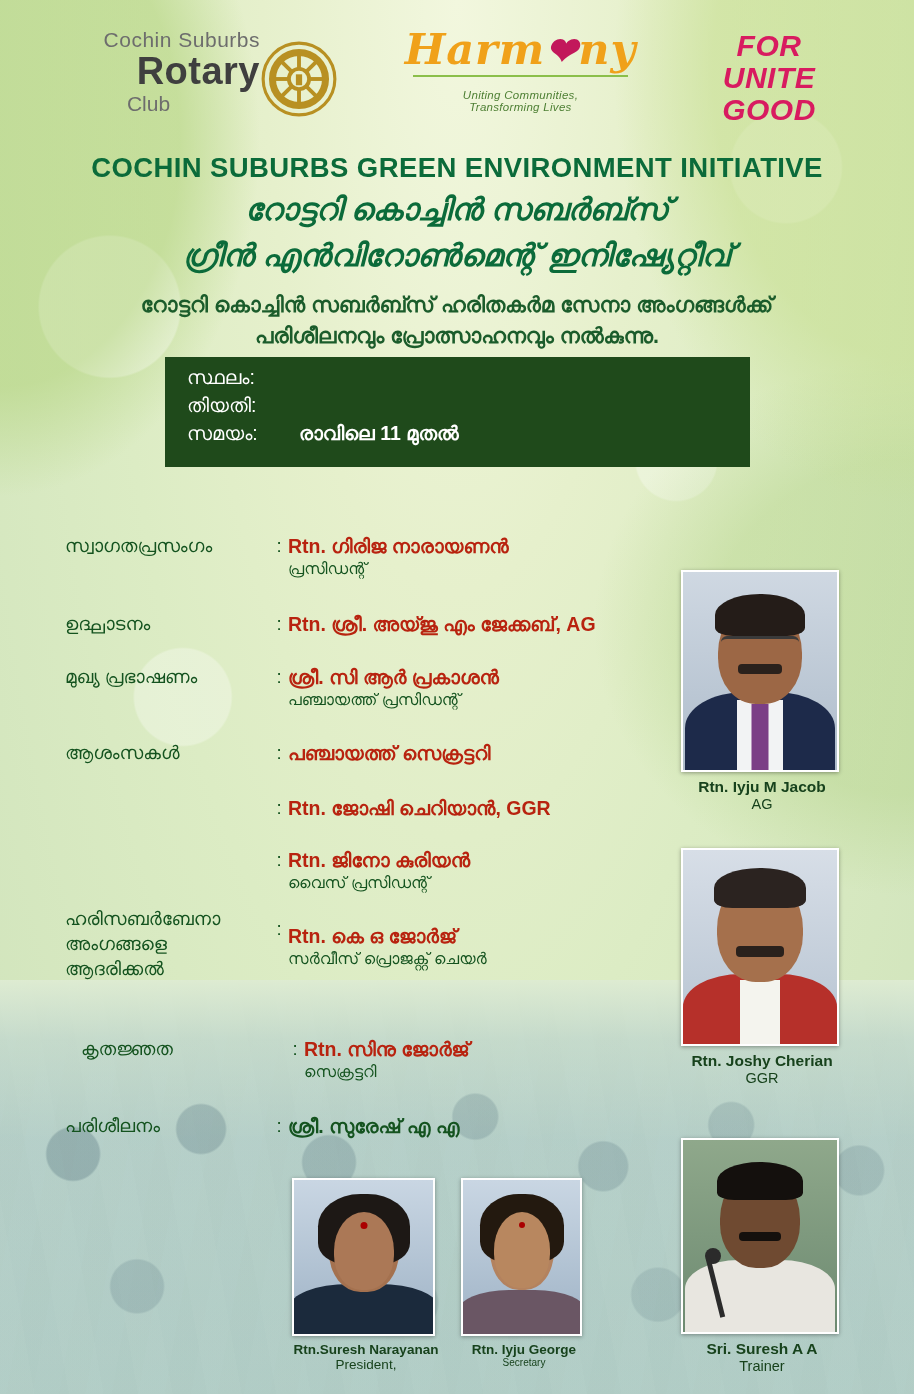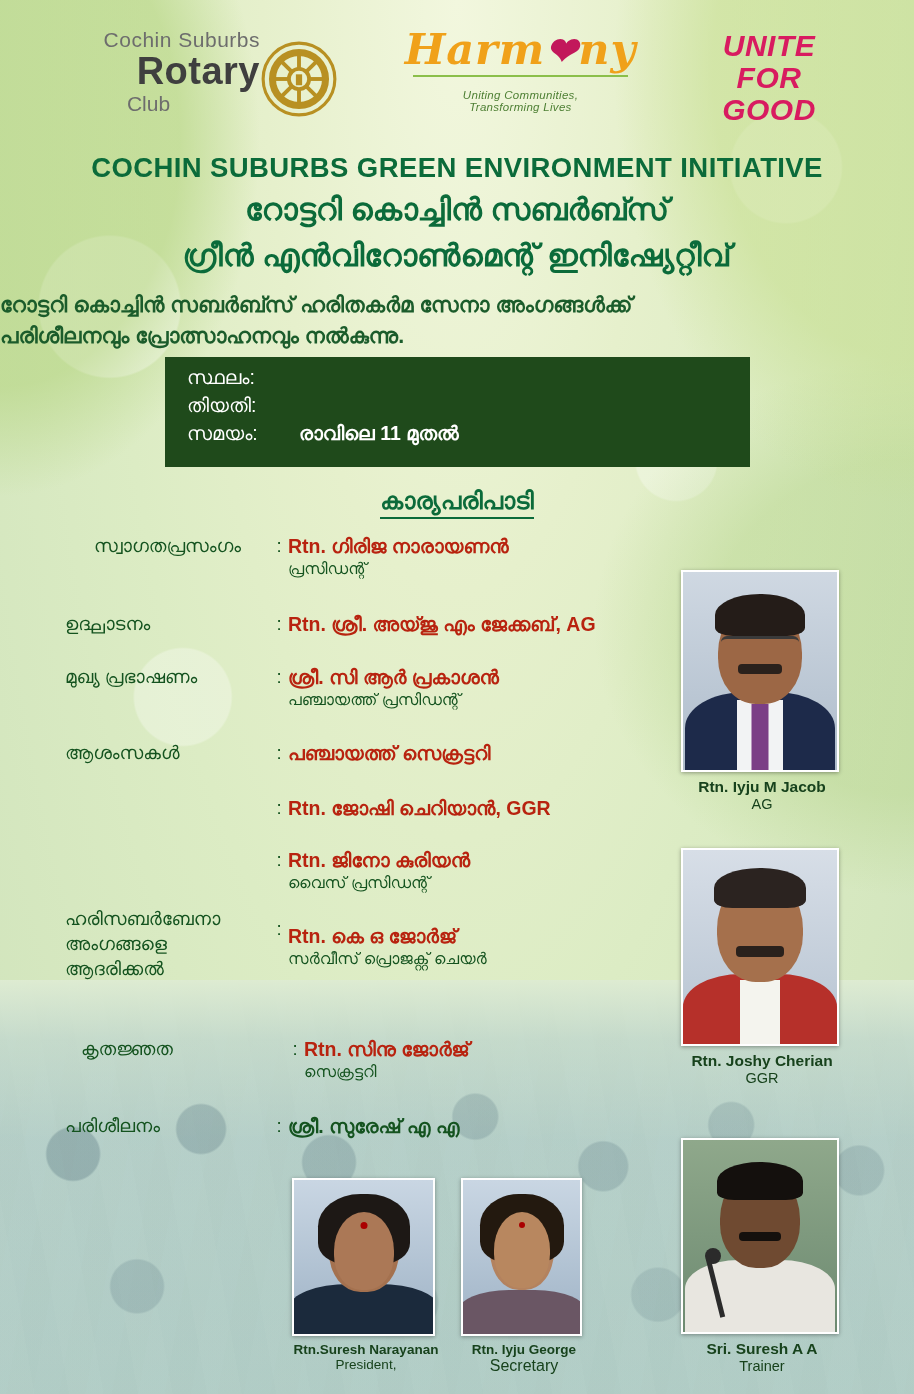--- a/index.html
+++ b/index.html
@@ -86,25 +86,26 @@
 
   
   .title-en {
     position:absolute; top:152px; left:0; right:0; text-align:center;
     color:#0b6b3a; font-weight:bold; font-size:27.5px; letter-spacing:.4px;
   }
   .title-ml1, .title-ml2 {
     position:absolute; left:0; right:0; text-align:center;
     color:#0b6b3a; font-weight:bold;
     font-family:"Liberation Sans", sans-serif;
+    font-style:italic;
   }
   .title-ml1 { top:192px; font-size:31px; }
   .title-ml2 { top:238px; font-size:31px; }
   .subtitle {
-    position:absolute; top:290px; left:0; right:0; text-align:left;
+    position:absolute; top:290px; left:0; right:0; text-align:center;
     color:#1b5c2b; font-weight:bold; font-size:21.5px; line-height:1.45;
   }
 
   
   .venue-box {
     position:absolute; left:165px; top:357px; width:585px; height:110px;
     background:#1f4a1b; color:#ffffff;
     padding:9px 0 0 22px;
   }
   .venue-row { display:flex; align-items:flex-start; margin-bottom:5px; }
@@ -185,22 +186,22 @@
     <div class="harmony-logo">
       <div class="harmony-word">
         <span>Harm</span><span class="v">❤</span><span>ny</span>
       </div>
       <div class="harmony-rule"></div>
       <div class="harmony-sub1">Uniting Communities,</div>
       <div class="harmony-sub2">Transforming Lives</div>
     </div>
 
     <div class="unite">
+      <div>FOR</div>
       <div>UNITE</div>
-      <div>FOR</div>
       <div>GOOD</div>
     </div>
   </div>
 
   <div class="title-en">COCHIN SUBURBS GREEN ENVIRONMENT INITIATIVE</div>
   <div class="title-ml1">റോട്ടറി കൊച്ചിൻ സബർബ്സ്</div>
   <div class="title-ml2">ഗ്രീൻ എൻവിറോൺമെന്റ് ഇനിഷ്യേറ്റീവ്</div>
   <div class="subtitle">
     <div>റോട്ടറി കൊച്ചിൻ സബർബ്സ് ഹരിതകർമ സേനാ അംഗങ്ങൾക്ക്</div>
     <div>പരിശീലനവും പ്രോത്സാഹനവും നൽകുന്നു.</div>
@@ -212,28 +213,25 @@
     </div>
     <div class="venue-row">
       <div class="venue-label">തിയതി:</div>
     </div>
     <div class="venue-row">
       <div class="venue-label">സമയം:</div>
       <div class="venue-value">രാവിലെ 11 മുതൽ</div>
     </div>
   </div>
 
-  <div class="prog-heading">
-    <span>കാര്യപരിപാടി</span>
-  </div>
 
   <div class="agenda">
 
     <div class="ag-row" style="top:0px;left:0;width:620px;">
-      <div class="ag-label" style="width:205px;text-align:center;">സ്വാഗതപ്രസംഗം</div>
+      <div class="ag-label" style="width:205px;">സ്വാഗതപ്രസംഗം</div>
       <div class="ag-colon">:</div>
       <div>
         <div class="ag-name">Rtn. ഗിരിജ നാരായണൻ</div>
         <div class="ag-sub">പ്രസിഡന്റ്</div>
       </div>
     </div>
 
     <div class="ag-row" style="top:78px;left:0;width:620px;">
       <div class="ag-label" style="width:205px;">ഉദ്ഘാടനം</div>
       <div class="ag-colon">:</div>
@@ -361,21 +359,21 @@
       <div class="face bg3">
         <div style="position:absolute;left:50%;top:110px;transform:translateX(-50%);width:130px;height:56px;background:#6a5664;border-radius:40% 40% 0 0;"></div>
         <div class="head" style="left:50%;transform:translateX(-50%);top:24px;width:64px;height:86px;background:#b3825f;"></div>
         <div class="hair" style="left:50%;transform:translateX(-50%);top:14px;width:84px;height:68px;background:#23190f;border-radius:46% 46% 30% 30%;"></div>
         <div class="head" style="left:50%;transform:translateX(-50%);top:32px;width:56px;height:76px;background:#b8875f;"></div>
         <div style="position:absolute;left:50%;transform:translateX(-50%);top:42px;width:6px;height:6px;background:#a00;border-radius:50%;"></div>
       </div>
     </div>
     <div class="pcap">
       <div class="n" style="font-size:13.5px;">Rtn. Iyju George</div>
-      <div class="r" style="font-size:16px;">Secretary</div>
+      <div class="r" style="font-size:10px;">Secretary</div>
     </div>
   </div>
 
   <div class="portrait" style="left:681px; top:1138px; width:162px;">
     <div class="photo" style="width:158px;height:196px;">
       <div class="face bg4">
         <div style="position:absolute;left:50%;top:120px;transform:translateX(-50%);width:150px;height:80px;background:#e8e6e0;border-radius:36% 36% 0 0;"></div>
         <div class="head" style="left:50%;transform:translateX(-50%);top:30px;width:80px;height:98px;background:#6f4a31;"></div>
         <div class="hair" style="left:50%;transform:translateX(-50%);top:22px;width:86px;height:38px;background:#14100d;"></div>
         <div style="position:absolute;left:50%;transform:translateX(-50%);top:92px;width:42px;height:9px;background:#14100d;border-radius:4px;"></div>

